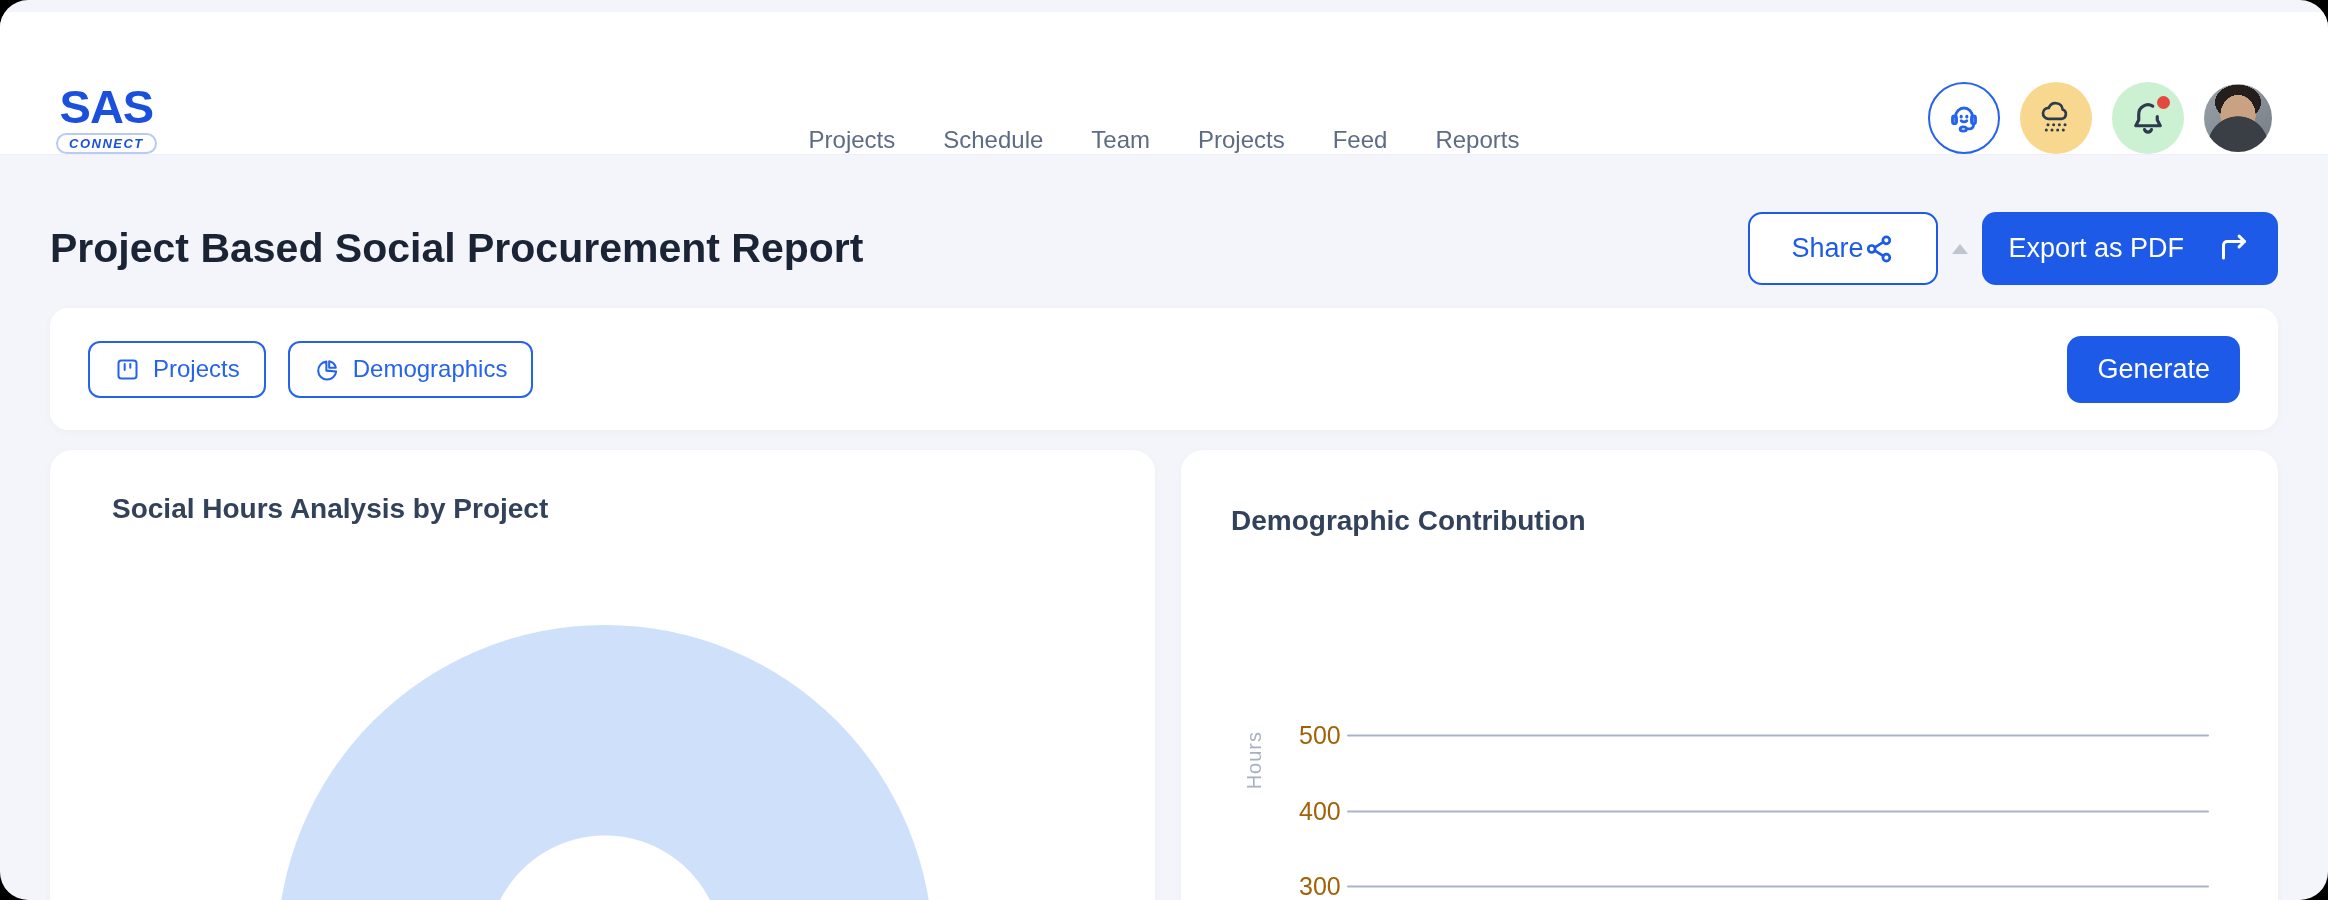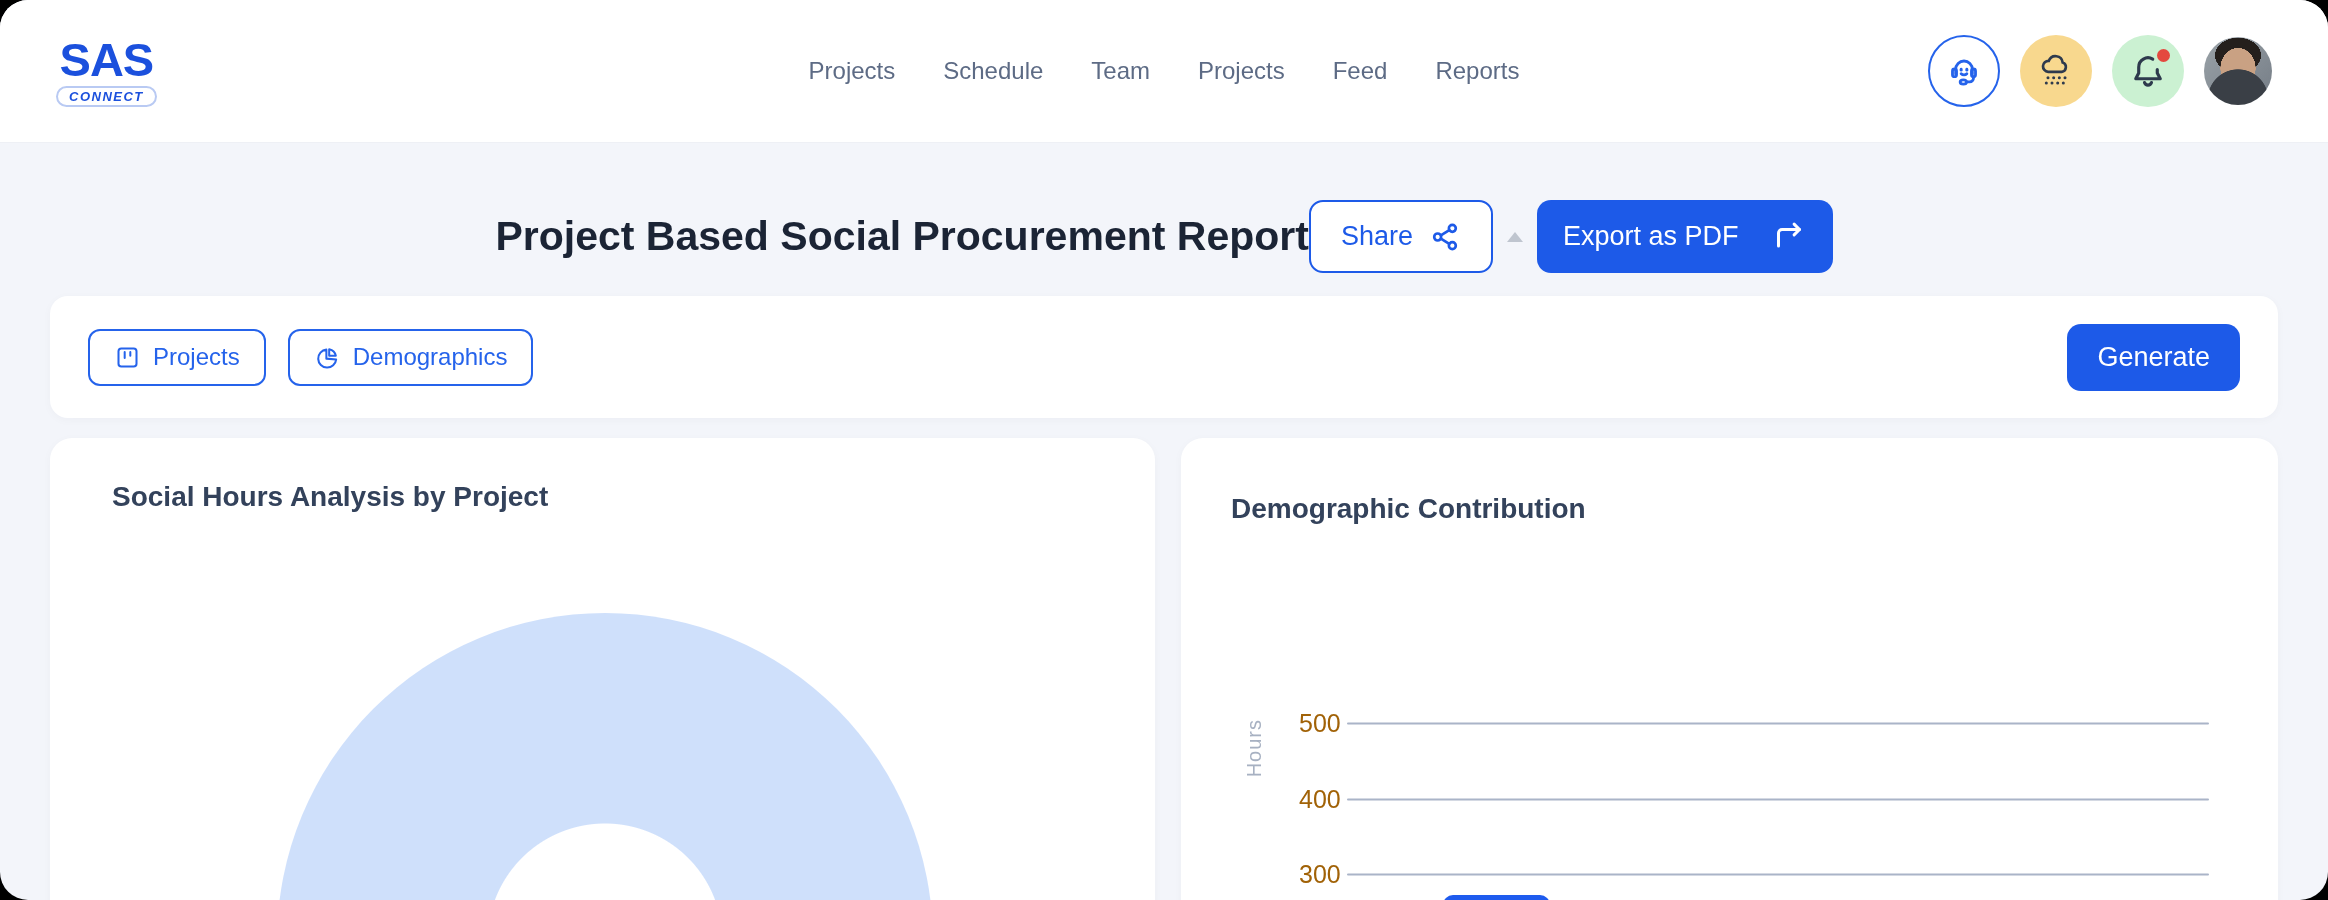--- a/index.html
+++ b/index.html
@@ -4,22 +4,23 @@
 <style>
   html,body{margin:0;padding:0;background:#000;}
   .screen{
     position:relative;width:2328px;height:900px;overflow:hidden;
     border-radius:28px;background:#f3f5fa;
     font-family:"Liberation Sans",sans-serif;
   }
   
   .header{
     position:relative;height:143px;background:#ffffff;
-    display:flex;align-items:center;padding:0 56px;box-sizing:border-box;
+    display:flex;align-items:flex-end;padding:0 56px;box-sizing:border-box;
     border-bottom:1px solid #eef0f5;
+    margin-top:12px;
   }
   .logo{display:flex;flex-direction:column;align-items:center;cursor:pointer;}
   .logo-text{font-size:47px;font-weight:800;letter-spacing:-1px;color:#1b50dd;line-height:1;}
   .logo-badge{
     margin-top:3px;border:2px solid #b9caf3;border-radius:999px;
     padding:1px 11px;font-size:13px;font-style:italic;font-weight:700;
     color:#1b50dd;letter-spacing:1.5px;
   }
   .nav{
     position:absolute;left:50%;transform:translateX(-50%);
@@ -38,26 +39,26 @@
   .avatar{
     width:68px;height:68px;border-radius:50%;cursor:pointer;flex:none;
     background:
       radial-gradient(circle at 50% 92%, #3a3f46 0 42%, rgba(0,0,0,0) 43%),
       radial-gradient(ellipse 26% 30% at 50% 46%, #c9a183 0 99%, rgba(0,0,0,0) 100%),
       radial-gradient(ellipse 34% 26% at 50% 27%, #241f1c 0 99%, rgba(0,0,0,0) 100%),
       linear-gradient(135deg,#9aa2a8,#747c85);
   }
   
   .main{padding:0 50px;box-sizing:border-box;}
-  .page-head{margin-top:57px;display:flex;align-items:center;justify-content:center;}
+  .page-head{margin-top:57px;display:flex;align-items:center;justify-content:space-between;}
   .page-title{margin:0;font-size:41px;font-weight:800;color:#1b2435;letter-spacing:0;}
   .actions{display:flex;align-items:center;gap:10px;}
   .btn{border:none;border-radius:14px;font-family:inherit;display:flex;align-items:center;cursor:pointer;}
   .btn-share{
-    height:73px;padding:0 30px;gap:16px;background:#fff;
+    height:73px;padding:0 41px;background:#fff;
     border:2.5px solid #1d5ae8;color:#1d5ae8;font-size:27px;
   }
   .caret-up{
     width:0;height:0;margin:0 4px;
     border-left:8px solid rgba(0,0,0,0);border-right:8px solid rgba(0,0,0,0);
     border-bottom:10px solid #bfc5cf;
   }
   .btn-export{
     height:73px;padding:0 26px;gap:32px;background:#1d5ae8;color:#fff;font-size:27px;
   }

